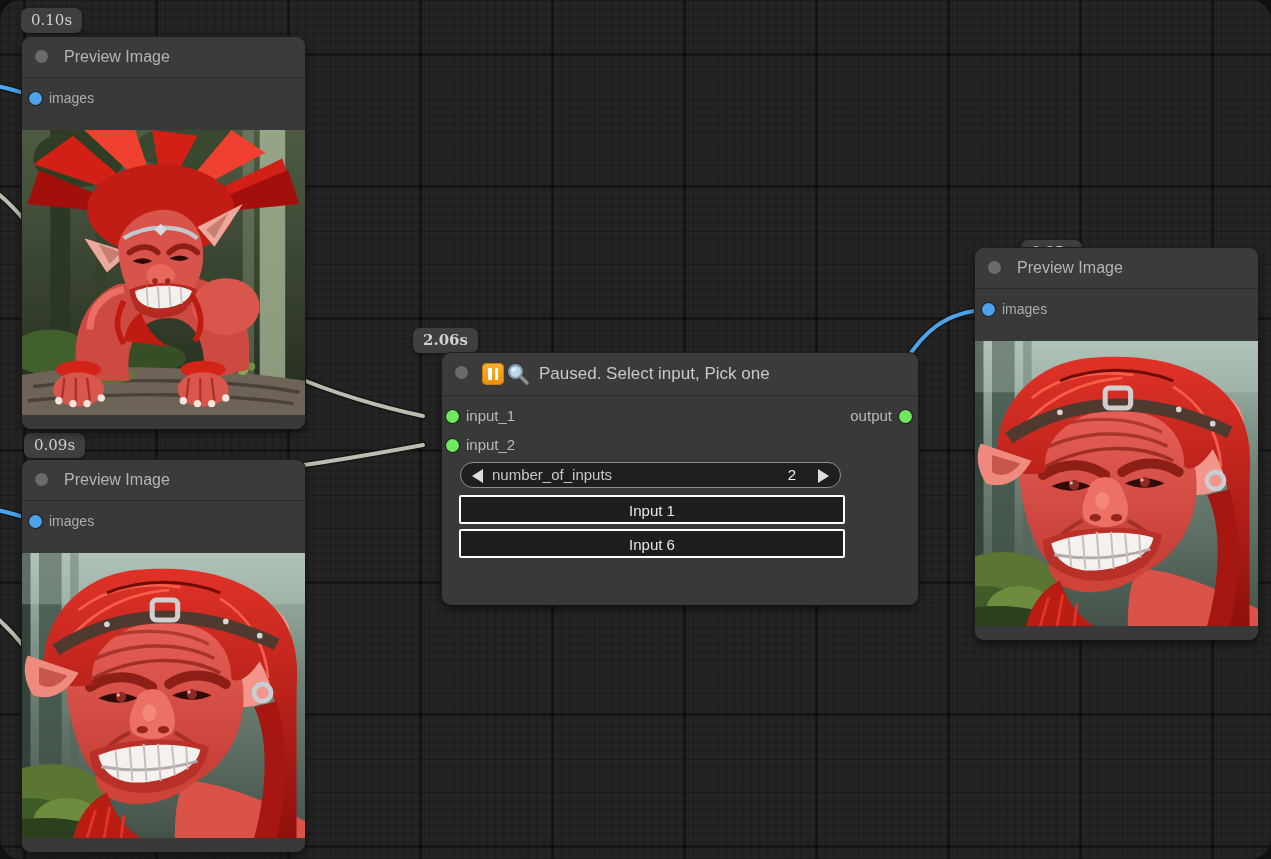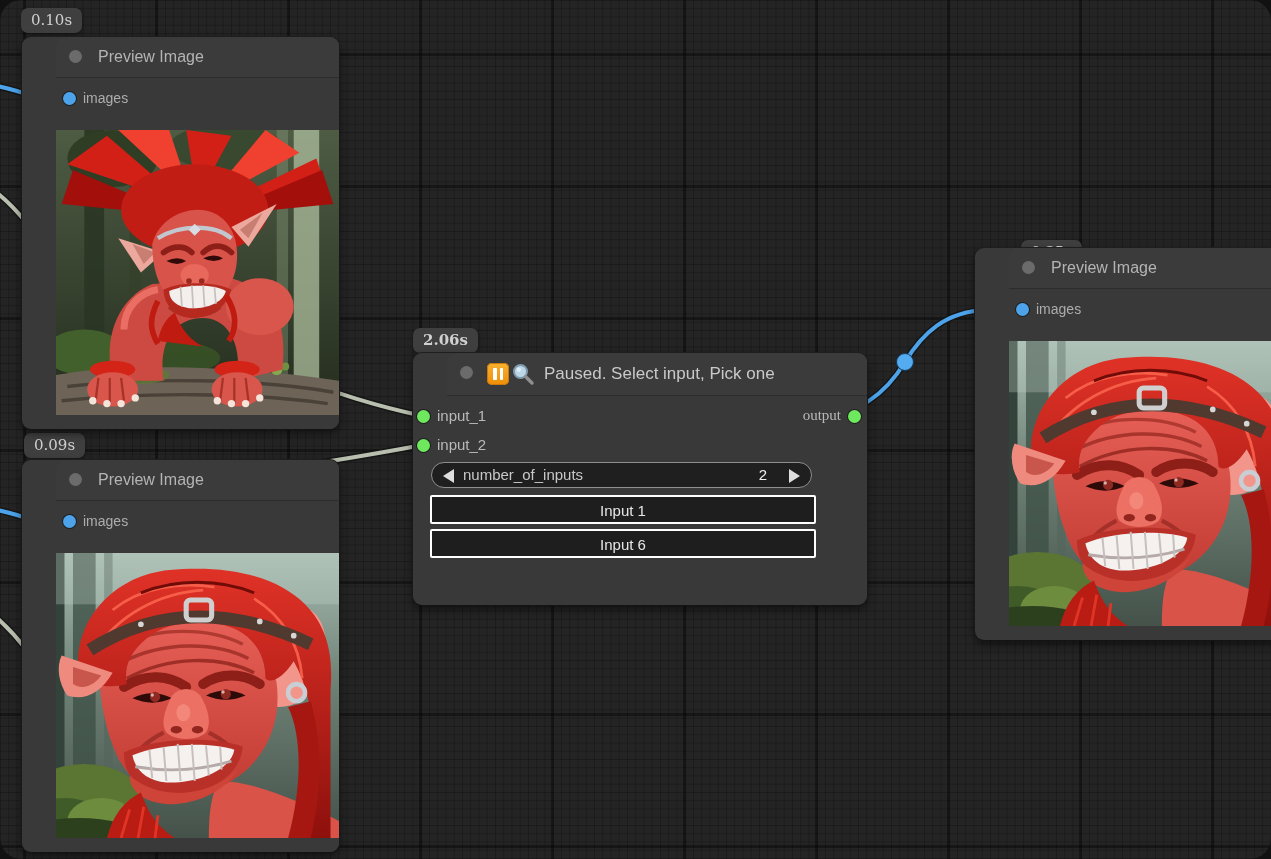--- a/index.html
+++ b/index.html
@@ -13,21 +13,20 @@
       linear-gradient(to right, rgba(0,0,0,.22) 0 1px, transparent 1px),
       linear-gradient(to bottom, rgba(0,0,0,.22) 0 1px, transparent 1px);
     background-size:132px 132px,132px 132px,8.25px 8.25px,8.25px 8.25px;
     background-position:23px 53px,23px 53px,0 0,0 0;
     border-radius:21px;
   }
   #wires{position:absolute;left:0;top:0;z-index:1;}
   .node{
     position:absolute;z-index:2;background:#393939;border-radius:9px;
     box-shadow:0 4px 10px rgba(0,0,0,.55), 0 0 0 1px #222;
-    padding-left:34px;
   }
   .node-header{
     position:relative;height:40px;border-bottom:1px solid #2c2c2c;
     border-radius:9px 9px 0 0;background:#3b3b3b;
   }
   .hdr-dot{position:absolute;left:13px;top:13px;width:13px;height:13px;border-radius:50%;background:#6b6b6b;}
   .node-title{position:absolute;left:42px;top:0;line-height:40px;font-size:16px;color:#b4b4b4;white-space:nowrap;}
   .slot-row{position:relative;height:52px;}
   .slot-dot{position:absolute;width:13px;height:13px;border-radius:50%;box-shadow:0 0 0 1px rgba(0,0,0,.45);}
   .dot-blue{background:#4da3ea;}
@@ -36,21 +35,21 @@
   .node-image{position:relative;width:100%;height:285px;overflow:hidden;background:#222;}
   .node-image svg{display:block;width:100%;height:100%;}
   .node-footer{height:14px;border-radius:0 0 9px 9px;background:#393939;}
   .badge{
     position:absolute;z-index:2;height:25px;min-width:58px;padding:0 10px;box-sizing:border-box;
     background:#3f3f3f;border-radius:7px;color:#d0d0d0;
     font-family:"DejaVu Serif","Liberation Serif",serif;font-size:15px;line-height:25px;text-align:center;
     box-shadow:0 2px 5px rgba(0,0,0,.35);
   }
   
-  #picker{width:420px;height:252px;}
+  #picker{width:476px;height:252px;margin-left:29px;}
   #picker .node-header{height:42px;}
   #picker .node-title{left:97px;line-height:42px;font-size:17px;color:#c9c9c9;}
   .pause-icon{position:absolute;left:40px;top:10px;width:22px;height:22px;border-radius:5px;
     background:linear-gradient(#f8b133,#ef8e06);box-shadow:inset 0 0 0 1px #c97a08;}
   .pause-icon i{position:absolute;top:5px;width:3.5px;height:12px;background:#fff;border-radius:1px;}
   .pause-icon i:first-child{left:6px;}
   .pause-icon i:last-child{left:12.5px;}
   .mag-icon{position:absolute;left:64px;top:9px;width:24px;height:24px;}
   .io-label{position:absolute;font-size:15px;color:#b9b9b9;white-space:nowrap;}
   .pill{
@@ -335,21 +334,21 @@
         <circle cx="9.5" cy="9.5" r="6.5" fill="#bcd6e8" stroke="#7e9aac" stroke-width="2"></circle>
         <circle cx="7.8" cy="7.8" r="2.2" fill="#e4f1f8" opacity=".85"></circle>
         <line x1="14.5" y1="14.5" x2="21" y2="21" stroke="#8f8f8f" stroke-width="3.4" stroke-linecap="round"></line>
       </svg>
       <div class="node-title">Paused. Select input, Pick one</div>
     </div>
     <div class="slot-dot dot-green" style="left:4px;top:56.5px;"></div>
     <div class="io-label" style="left:24px;top:54px;">input_1</div>
     <div class="slot-dot dot-green" style="left:4px;top:85.5px;"></div>
     <div class="io-label" style="left:24px;top:83px;">input_2</div>
-    <div class="io-label" style="right:26px;top:54px;font-family:Liberation Serif, serif;">output</div>
+    <div class="io-label" style="right:26px;top:54px;">output</div>
     <div class="slot-dot dot-green" style="right:6px;top:56.5px;"></div>
 
     <div class="pill">
       <div class="pill-arrow arrow-left"></div>
       <div class="pill-label">number_of_inputs</div>
       <div class="pill-value">2</div>
       <div class="pill-arrow arrow-right"></div>
     </div>
 
     <div class="btn" style="top:142px;">Input 1</div>

